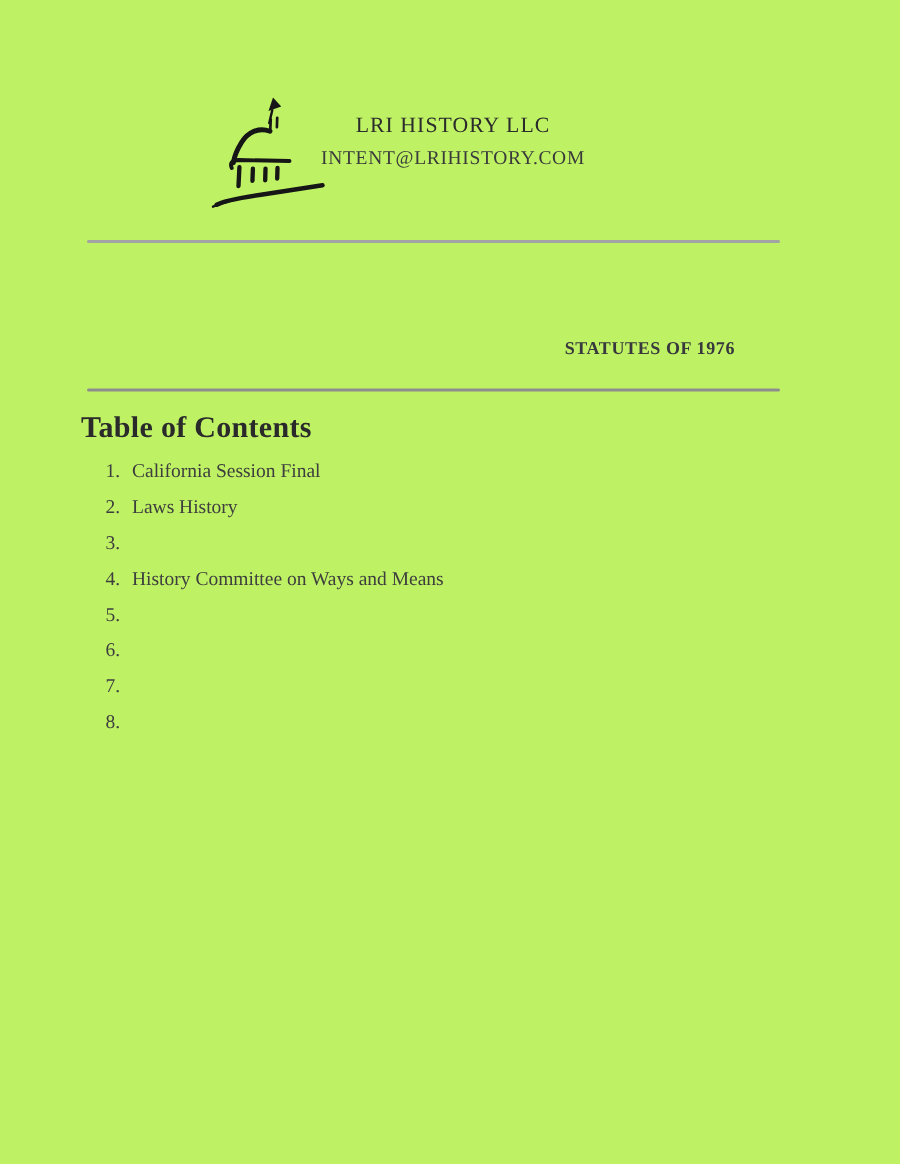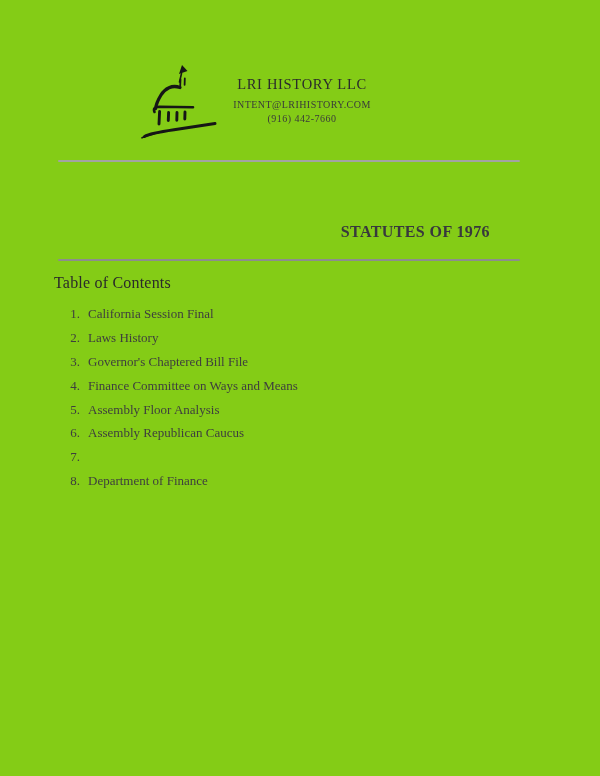--- a/index.html
+++ b/index.html
@@ -4,21 +4,21 @@
 <style>
   html, body {
     margin: 0;
     padding: 0;
     background: #ffffff;
   }
   .page {
     position: relative;
     width: 600px;
     height: 776px;
-    background: #84cc16;
+    background: #bef264;
     font-family: "Liberation Serif", "DejaVu Serif", serif;
     overflow: hidden;
   }
 
   
   .logo {
     position: absolute;
     left: 139px;
     top: 60px;
     width: 80px;
@@ -33,21 +33,21 @@
     color: #2d2d2d;
   }
   .company-name {
     font-size: 14.5px;
     letter-spacing: 0.7px;
     line-height: 20px;
     margin-bottom: 4px;
     color: #2b2b2b;
   }
   .contact-line {
-    font-size: 10px;
+    font-size: 13px;
     letter-spacing: 0.45px;
     line-height: 13.6px;
     color: #3a3a3a;
   }
 
   
   .rule {
     position: absolute;
     left: 58px;
     width: 462px;
@@ -57,34 +57,34 @@
   .rule-top { top: 160px; background: #a3a3a3; }
   .rule-bottom { top: 259px; background: #8d8d8d; }
 
   
   .doc-ref {
     position: absolute;
     top: 181px;
     right: 110px;
     text-align: left;
     font-weight: bold;
-    font-size: 16px;
+    font-size: 12px;
     letter-spacing: 0.4px;
     line-height: 20.6px;
     color: #38383d;
     white-space: pre;
   }
 
   
   .toc-title {
     position: absolute;
     left: 54px;
     top: 274px;
-    font-weight: normal;
-    font-size: 16px;
+    font-weight: bold;
+    font-size: 20px;
     letter-spacing: 0.2px;
     color: #2a2a2a;
   }
   .toc-list {
     position: absolute;
     left: 68px;
     top: 306px;
     margin: 0;
     padding: 0;
     list-style: none;
@@ -125,21 +125,20 @@
     <path d="M38,52.5 L37.8,60.2" stroke-width="2.9"></path>
     <path d="M46,52 L45.8,59" stroke-width="2.9"></path>
 
     <path d="M5.5,76.5 C9,74.5 20,72 35,69.8 C50,67.6 64,65.3 76,63.5" stroke-width="3"></path>
     <path d="M3,77.8 C8,75.5 14,73.8 20,72.5" stroke-width="1.6"></path>
   </svg>
 
   <div class="header-text">
     <div class="company-name">LRI HISTORY LLC</div>
     <div class="contact-line">INTENT@LRIHISTORY.COM</div>
-    <div class="contact-line">(916) 442-7660</div>
   </div>
 
   <div class="rule rule-top"></div>
 
   <div class="doc-ref">
     <div>STATUTES OF 1976</div>
   </div>
 
   <div class="rule rule-bottom"></div>
 
@@ -149,36 +148,32 @@
     <li>
       <span class="toc-num">1.</span>
       <span>California Session Final</span>
     </li>
     <li>
       <span class="toc-num">2.</span>
       <span>Laws History</span>
     </li>
     <li>
       <span class="toc-num">3.</span>
-      <span>Governor's Chaptered Bill File</span>
     </li>
     <li>
       <span class="toc-num">4.</span>
-      <span>Finance Committee on Ways and Means</span>
+      <span>History Committee on Ways and Means</span>
     </li>
     <li>
       <span class="toc-num">5.</span>
-      <span>Assembly Floor Analysis</span>
     </li>
     <li>
       <span class="toc-num">6.</span>
-      <span>Assembly Republican Caucus</span>
     </li>
     <li>
       <span class="toc-num">7.</span>
     </li>
     <li>
       <span class="toc-num">8.</span>
-      <span>Department of Finance</span>
     </li>
   </ol>
 
 </div>
 
 </body></html>

